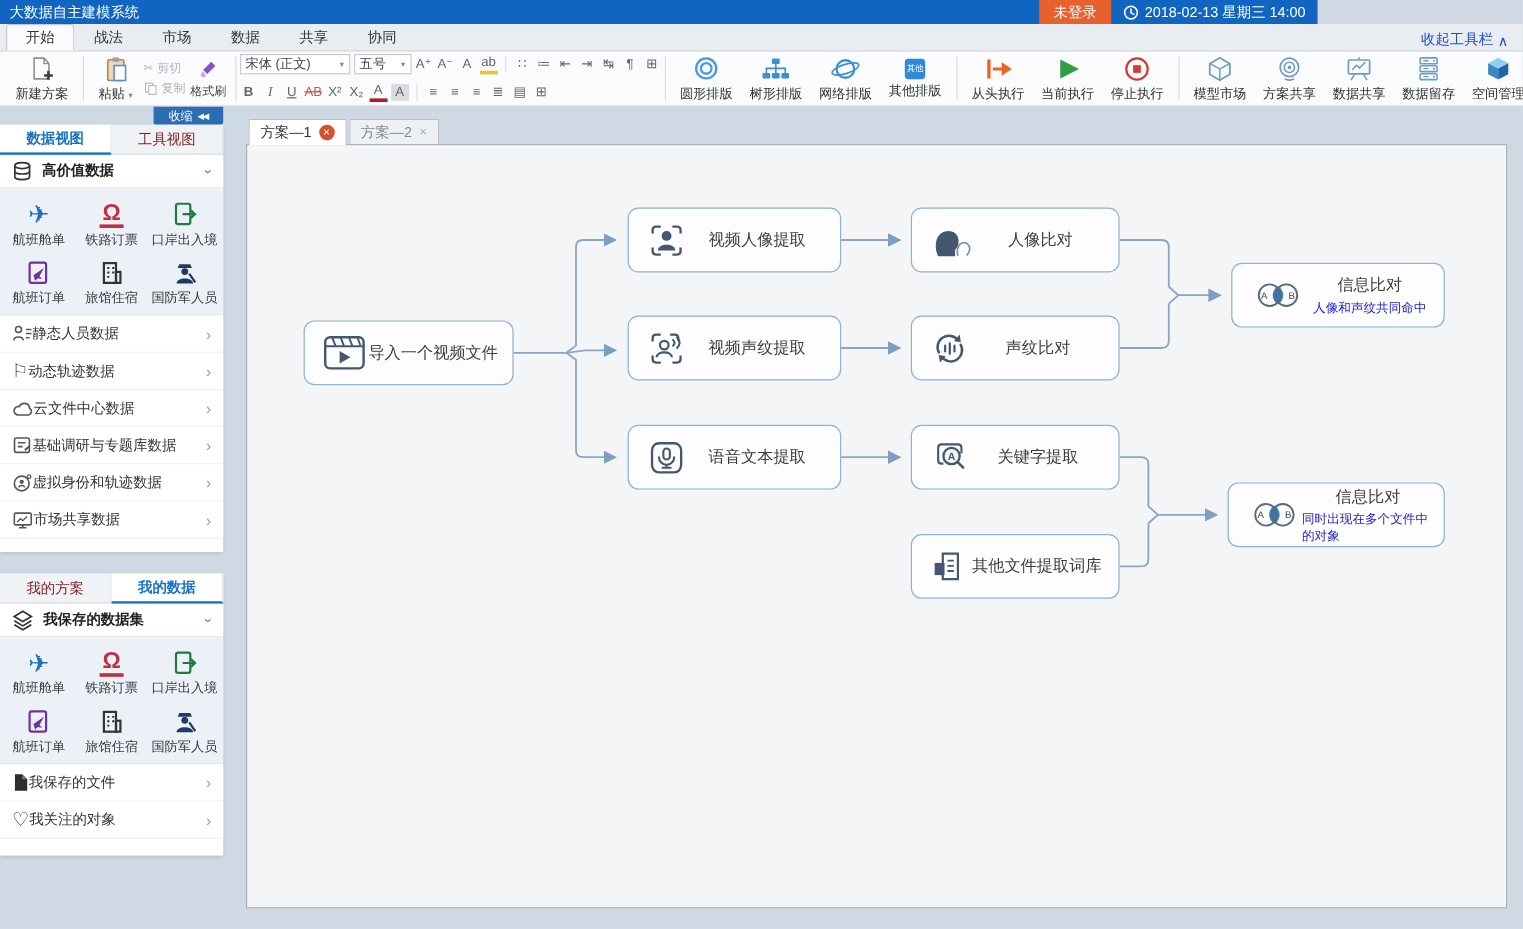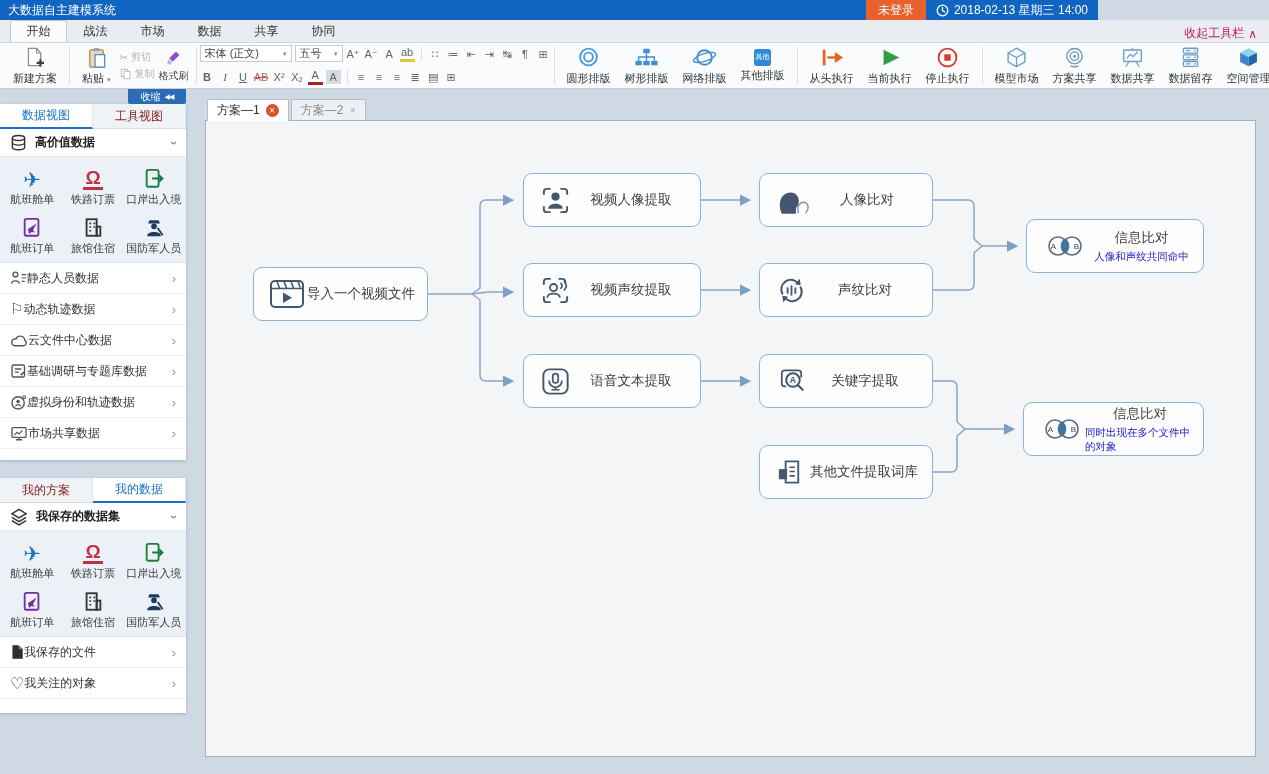--- a/index.html
+++ b/index.html
@@ -9,22 +9,22 @@
   
   .titlebar { position:absolute; left:0; top:0; width:1098px; height:20px; background:#1065c0; display:flex; align-items:center; color:#fff; font-size:12px; }
   .titlebar .tb-title { padding-left:8px; }
   .tb-right { margin-left:auto; display:flex; height:100%; }
   .badge { background:#e8612c; color:#fff; height:100%; display:flex; align-items:center; padding:0 12px; font-size:12px; margin-right:10px; }
   .datetime { display:flex; align-items:center; gap:5px; padding-right:10px; font-size:12px; }
 
   
   .tabrow { position:absolute; left:0; top:20px; width:1269px; height:23px; background:#e9edf1; border-bottom:1px solid #d2d6da; display:flex; align-items:flex-end; }
   .rtab { min-width:57px; height:22px; display:flex; align-items:center; justify-content:center; font-size:12px; color:#333; padding:0 14px; cursor:default; }
-  .rtab.active { background:#fafbfc; border:1px solid #c5cace; border-bottom:none; border-radius:3px 3px 0 0; margin-left:10px; }
-  .toolbar-collapse { margin-left:auto; font-size:12px; color:#be185d; padding-right:12px; display:flex; gap:4px; align-items:center; }
+  .rtab.active { background:#fafbfc; border:1px solid #c5cace; border-bottom:none; border-radius:3px 3px 0 0; margin-left:5px; }
+  .toolbar-collapse { margin-left:auto; font-size:12px; color:#1d4ed8; padding-right:12px; display:flex; gap:4px; align-items:center; }
 
   
   .ribbon { position:absolute; left:0; top:43px; width:1269px; height:46px; background:#fafbfc; border-bottom:1px solid #c9cdd2; display:flex; align-items:stretch; padding:1px 4px; }
   .vsep { width:1px; background:#dcdfe3; margin:3px 3px; flex:0 0 1px; }
   .rgroup { display:flex; align-items:center; gap:4px; padding:0 4px; flex:0 0 auto; }
   .bigbtn { display:flex; flex-direction:column; align-items:center; justify-content:center; gap:2px; font-size:11px; color:#333; padding:1px 5px; height:42px; }
   .smallcol { display:flex; flex-direction:column; justify-content:center; gap:3px; height:42px; }
   .smallbtn { display:flex; align-items:center; gap:3px; font-size:10px; color:#b0b4b9; }
   .smallbtn.en { color:#444; }
   .fontgrp { display:flex; flex-direction:column; justify-content:center; gap:3px; height:42px; }
@@ -38,21 +38,21 @@
 
   
   .workspace { position:absolute; left:0; top:89px; width:1269px; height:685px; background:#cfd9e3; }
 
   .side-collapse { position:absolute; left:128px; top:0; width:58px; height:15px; background:#2a6db5; color:#fff; font-size:10px; display:flex; align-items:center; justify-content:center; gap:4px; border-radius:0 0 2px 2px; }
   .side-collapse .cc { font-size:7px; letter-spacing:-1px; }
 
   .panel { position:absolute; left:0; width:186px; background:#fff; box-shadow:0 1px 3px rgba(40,60,90,.25); }
   .ptabs { display:flex; height:25px; background:#f0f3f6; }
   .ptab { flex:1; display:flex; align-items:center; justify-content:center; font-size:12px; color:#7f1d1d; border-bottom:1px solid #d8dce0; border-right:1px solid #e2e5e9; }
-  .ptab.active { background:#fff; color:#1873c8; font-weight:normal; border-bottom:2px solid #1873c8; }
+  .ptab.active { background:#fff; color:#1873c8; font-weight:bold; border-bottom:2px solid #1873c8; }
   .psection { height:28px; display:flex; align-items:center; padding:0 10px; gap:8px; font-size:12px; font-weight:bold; color:#222; border-bottom:1px solid #e6e9ed; background:#fff; }
   .psection .sp { flex:1; }
   .chevdown { color:#8a9098; font-size:12px; display:inline-block; transform:rotate(90deg); }
   .pgrid { display:grid; grid-template-columns:repeat(3,1fr); background:#ecf1f8; padding:4px 2px 6px; row-gap:3px; border-bottom:1px solid #e0e5eb; }
   .gcell { display:flex; flex-direction:column; align-items:center; justify-content:flex-end; gap:2px; font-size:11px; color:#3a3a3a; padding-top:3px; }
   .gi { height:26px; display:flex; align-items:flex-end; }
   .row { height:31px; display:flex; align-items:center; padding:0 10px; font-size:12px; color:#333; border-bottom:1px solid #eef0f3; background:#fff; }
   .row .sp { flex:1; }
   .chev { color:#999; font-size:13px; }
   .tplane { color:#1d6fc0; font-size:21px; line-height:20px; }

